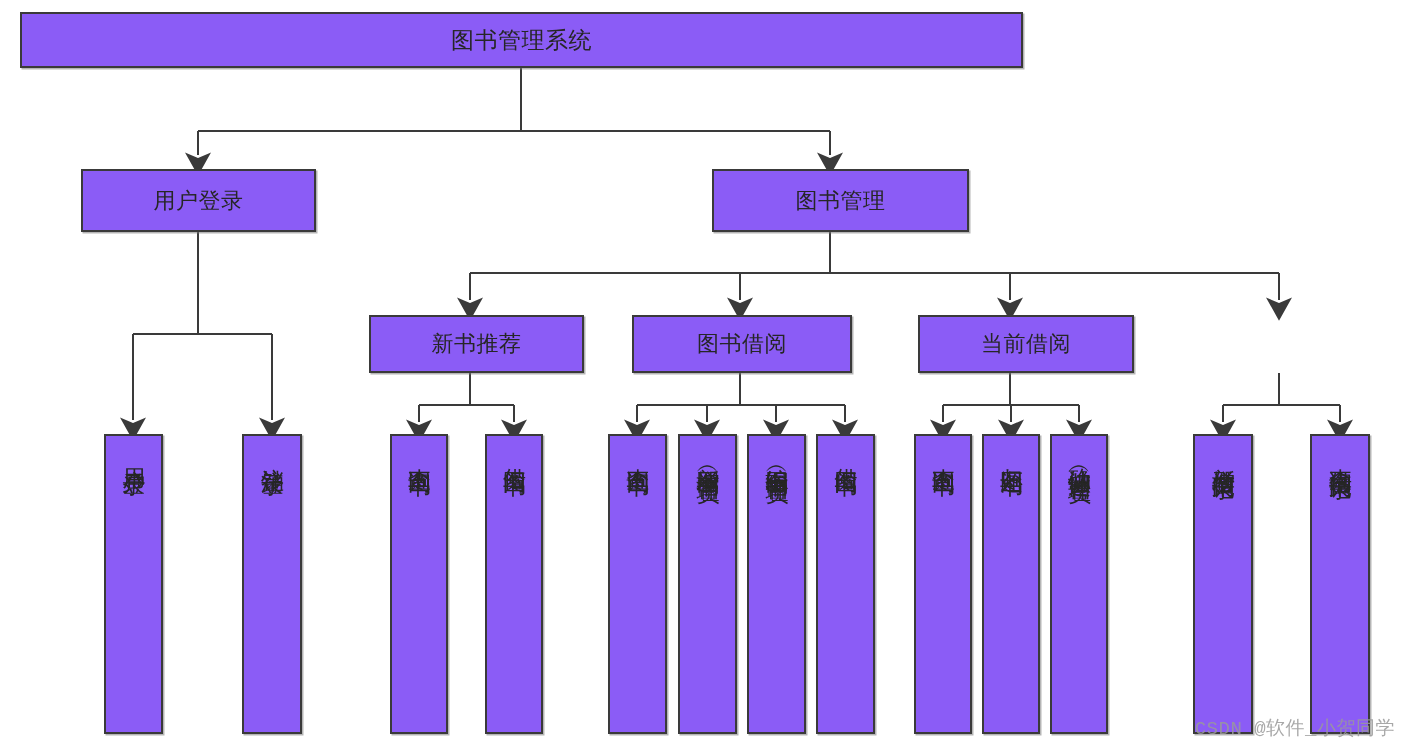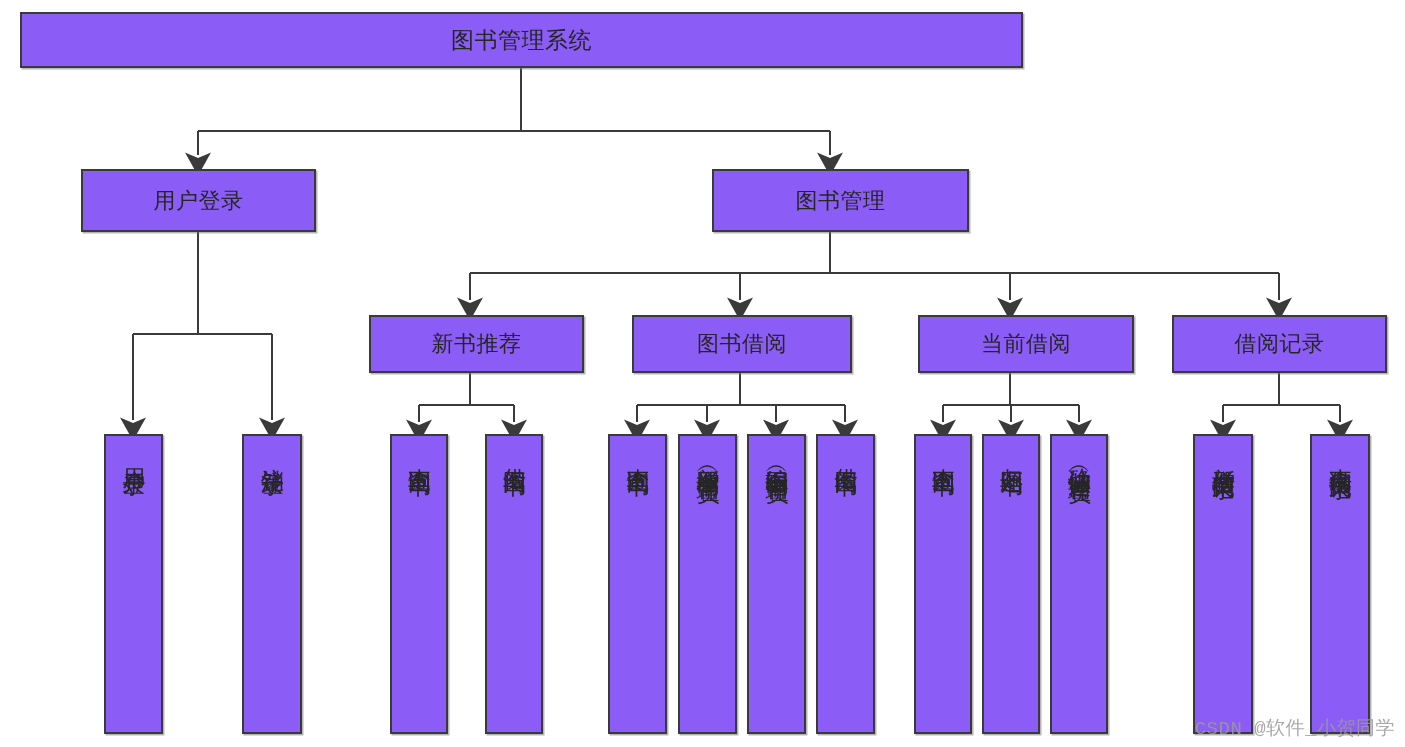--- a/index.html
+++ b/index.html
@@ -134,23 +134,20 @@
 
   <div class="node" style="left:369px; top:315px; width:215px; height:58px;">
     <span class="lbl">新书推荐</span>
   </div>
   <div class="node" style="left:632px; top:315px; width:220px; height:58px;">
     <span class="lbl">图书借阅</span>
   </div>
   <div class="node" style="left:902px; top:315px; width:216px; height:58px;margin-left:16px;">
     <span class="lbl">当前借阅</span>
   </div>
-  <div class="node" style="left:1172px; top:315px; width:215px; height:58px;">
-    <span class="lbl">借阅记录</span>
-  </div>
 
   <div class="node leaf" style="left:104px; top:434px; width:59px; height:300px;">
     <span class="lbl">用户登录</span>
   </div>
   <div class="node leaf" style="left:242px; top:434px; width:60px; height:300px;">
     <span class="lbl">注销登录</span>
   </div>
 
   <div class="node leaf" style="left:390px; top:434px; width:58px; height:300px;">
     <span class="lbl">查询图书</span>

